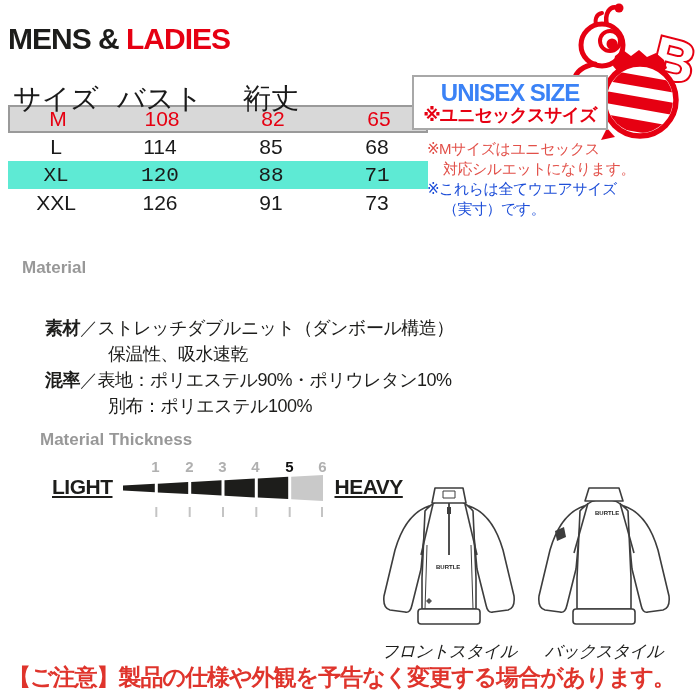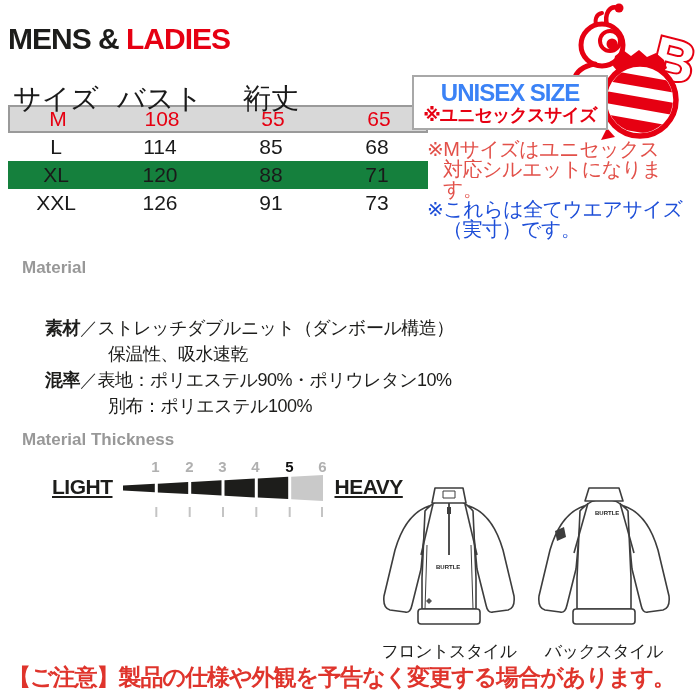--- a/index.html
+++ b/index.html
@@ -9,57 +9,57 @@
 
   
   .page-title{left:8px;top:22px;font-size:30px;font-weight:800;letter-spacing:-1px;color:#1d1d1b;}
   .page-title .red{color:#e60012;}
 
   
   .size-table{left:8px;top:80px;width:420px;font-size:21px;}
   .trow{display:grid;grid-template-columns:96px 112px 110px 102px;align-items:center;height:28px;text-align:center;}
   .trow.thead{height:25px;font-size:28px;}
   .trow.r-hi{background:#d8d8d8;border:2px solid #9a9a9a;box-sizing:border-box;color:#e60012;}
-  .trow.r-alt{background:#15803d;}
+  .trow.r-alt{background:#5eead4;font-family:Liberation Mono, monospace;}
 
   
   .unisex-badge{left:412px;top:75px;width:196px;height:55px;border:2px solid #a8a8a8;background:#fff;
                 box-sizing:border-box;display:flex;flex-direction:column;align-items:center;justify-content:center;}
   .unisex-badge .t1{color:#3b82f6;font-size:24px;font-weight:800;letter-spacing:-1px;line-height:25px;}
   .unisex-badge .t2{color:#e60012;font-size:18px;font-weight:700;line-height:20px;letter-spacing:-1px;}
 
   
-  .notes{left:427px;top:139px;font-size:20px;line-height:20px;letter-spacing:-0.5px;}
+  .notes{left:427px;top:139px;font-size:15px;line-height:20px;letter-spacing:-0.5px;}
   .notes .red{color:#e25049;}
   .notes .dark{color:#1d4ed8;}
   .notes .indent{padding-left:16px;}
 
   
   .sec-head{font-size:17px;font-weight:700;color:#989898;letter-spacing:0px;}
   .material-head{left:22px;top:258px;}
   .material-body{left:45px;top:288px;font-size:18px;line-height:26px;letter-spacing:-0.5px;color:#1d1d1b;margin-top:27px;}
   .material-body b{font-weight:700;}
   .material-body .cont{padding-left:63px;}
 
   
-  .thickness-head{left:22px;top:430px;}
+  .thickness-head{left:40px;top:430px;}
   .meter{left:52px;top:458px;display:flex;align-items:flex-start;}
   .meter .endlab{font-size:21px;font-weight:800;letter-spacing:-0.5px;color:#1d1d1b;padding-top:17px;text-decoration:underline;}
   .meter .light{margin-right:10px;}
   .meter .heavy{margin-left:12px;}
   .wedge-wrap{position:relative;width:200px;height:62px;}
   .wedge-wrap .lvl{position:absolute;top:0;width:24px;text-align:center;font-size:15px;font-weight:700;color:#b0b0b0;}
   .wedge-wrap .lvl.cur{color:#111;}
   .wedge-wrap svg{position:absolute;left:0;top:14px;}
 
   
   .jacket{width:142px;height:158px;}
   .jacket-front{left:378px;top:483px;}
   .jacket-back{left:533px;top:483px;}
-  .style-label{top:640px;width:142px;text-align:center;font-size:17px;letter-spacing:-0.5px;color:#1d1d1b;}
+  .style-label{top:640px;width:142px;text-align:center;font-size:17px;letter-spacing:-0.5px;color:#1d1d1b;font-style:italic;}
   .style-label.f{left:378px;}
   .style-label.b{left:533px;}
 
   
   .caution{left:8px;top:662px;font-size:23px;font-weight:700;letter-spacing:-1px;color:#df342c;}
 
   .bee{left:561px;top:0px;}
 </style>
 </head>
 <body>
@@ -104,21 +104,21 @@
 
   <div class="abs size-table">
     <div class="trow thead">
       <span>サイズ</span>
       <span>バスト</span>
       <span>裄丈</span>
     </div>
     <div class="trow r-hi">
       <span>M</span>
       <span>108</span>
-      <span>55</span>
+      <span>82</span>
       <span>65</span>
     </div>
     <div class="trow">
       <span>L</span>
       <span>114</span>
       <span>85</span>
       <span>68</span>
     </div>
     <div class="trow r-alt">
       <span>XL</span>

